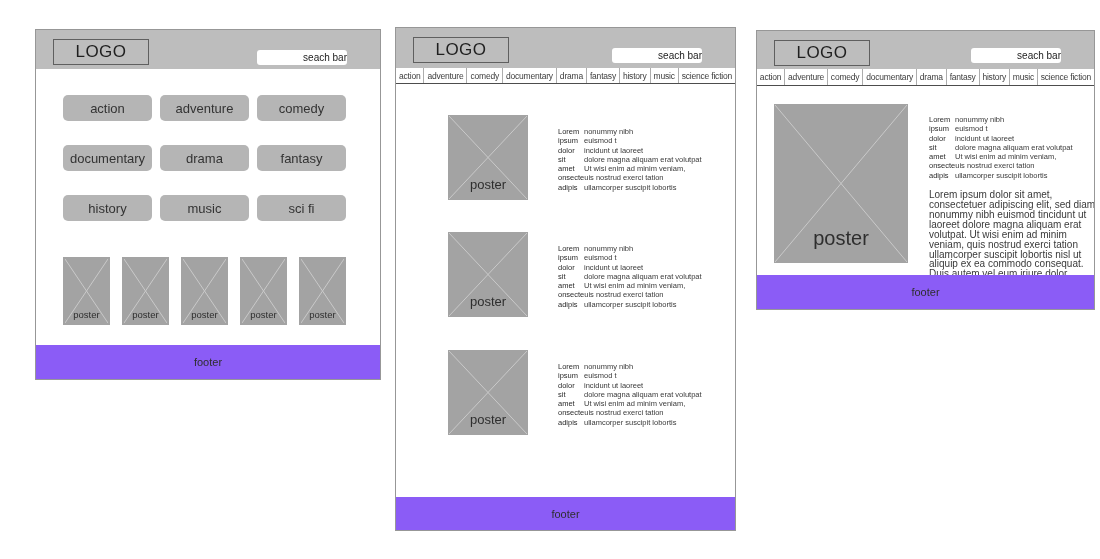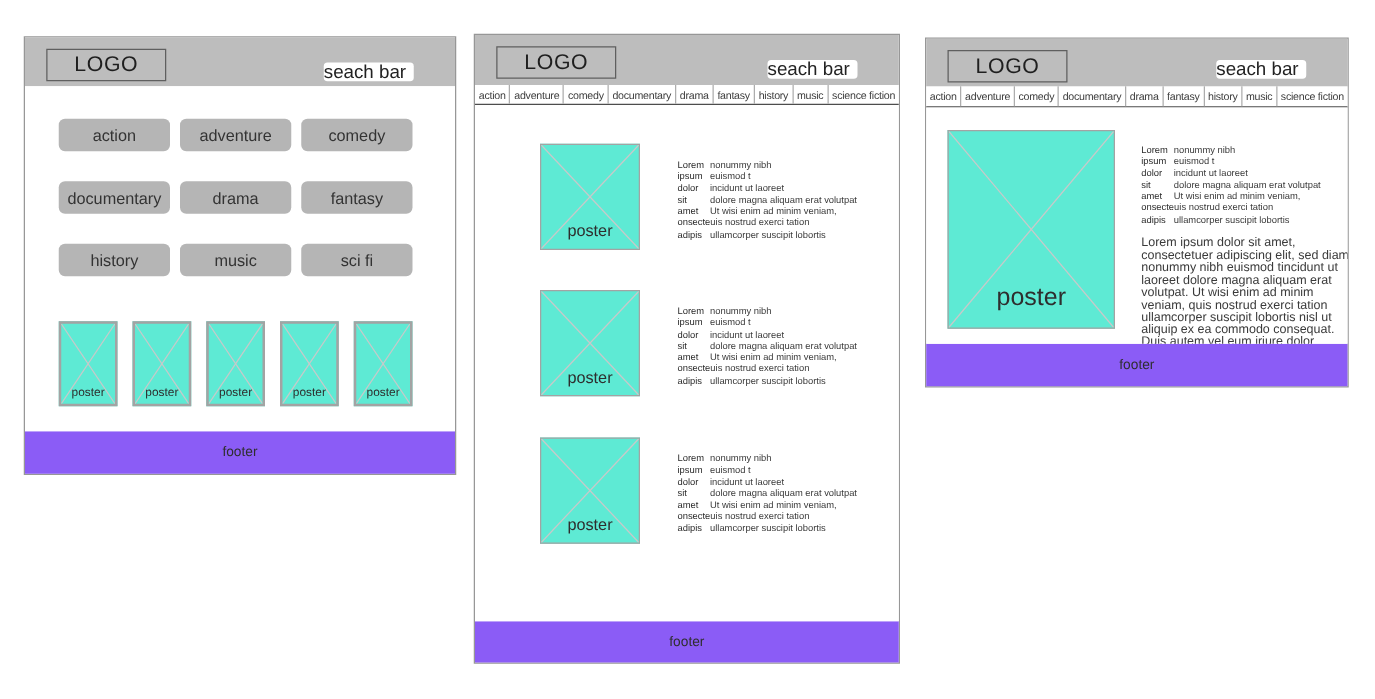--- a/index.html
+++ b/index.html
@@ -2,42 +2,42 @@
 <html><head>
 <meta charset="utf-8">
 <style>
   html,body{margin:0;padding:0}
   body{
     width:1100px;height:559px;position:relative;overflow:hidden;
     background:#ffffff;font-family:"Liberation Sans",sans-serif;
   }
   .panel{
     position:absolute;background:#fff;border:1px solid #979797;
-    box-sizing:border-box;display:flex;flex-direction:column;
+    box-sizing:border-box;display:flex;flex-direction:column;margin-left:16px;
   }
   .panel-home{left:19px;top:29px;width:346px;height:351px}
   .panel-listing{left:379px;top:27px;width:341px;height:504px}
   .panel-detail{left:740px;top:30px;width:339px;height:280px}
 
   header.band{position:relative;background:#bdbdbd;flex:0 0 auto}
   .panel-home header.band{height:39px}
   .panel-listing header.band{height:40px}
   .panel-detail header.band{height:38px}
 
   .logo-box{
     position:absolute;left:17px;top:9px;width:96px;height:26px;
     border:1px solid #5f5f5f;box-sizing:border-box;
     display:flex;align-items:center;justify-content:center;
     font-size:17px;letter-spacing:.5px;color:#1f1f1f;
   }
   .search-bar{
-    position:absolute;right:33px;top:20px;width:72px;height:15px;
+    position:absolute;right:33px;top:20px;width:90px;height:15px;
     background:#fff;border-radius:3px;
-    display:flex;align-items:center;justify-content:flex-start;
-    font-size:15px;color:#222;cursor:text;
+    display:flex;align-items:center;justify-content:flex-end;
+    font-size:10px;color:#222;cursor:text;
   }
   .panel-detail .search-bar{top:17px}
 
   .nav{height:15px;background:#fff;border-bottom:1px solid #4d4d4d;display:flex;flex:0 0 auto}
   .panel-detail .nav{height:16px}
   .nav-item{
     flex:1 1 auto;display:flex;align-items:center;justify-content:center;
     font-size:8.5px;letter-spacing:-.2px;color:#3d3d3d;
     border-right:1px solid #adadad;padding:0 2px;white-space:nowrap;cursor:pointer;
   }
@@ -57,21 +57,21 @@
     position:absolute;left:27px;top:26px;
     display:grid;grid-template-columns:repeat(3,89px);column-gap:8px;row-gap:24px;
   }
   .category-button{
     height:26px;background:#b5b5b5;border:none;border-radius:5px;
     font-size:13px;color:#333;font-family:inherit;cursor:pointer;
   }
   .poster-row{position:absolute;left:27px;top:188px;display:flex;gap:12px}
 
   
-  .poster{position:relative;background:#5eead4;box-sizing:border-box;cursor:pointer}
+  .poster{position:relative;background:#a3a3a3;box-sizing:border-box;cursor:pointer}
   .poster.sm{width:47px;height:68px;border:2px solid #a3a3a3}
   .poster.md{width:80px;height:85px;border:1.5px solid #a3a3a3}
   .poster.lg{width:134px;height:159px;border:1.5px solid #a3a3a3}
   .cross{position:absolute;left:0;top:0;width:100%;height:100%;display:block}
   .cross line{stroke:#c9c9c9;stroke-width:1;vector-effect:non-scaling-stroke}
   .poster-label{position:absolute;left:0;right:0;text-align:center;color:#2e2e2e}
   .sm .poster-label{bottom:3px;font-size:9.5px}
   .md .poster-label{bottom:7px;font-size:13px}
   .lg .poster-label{bottom:12px;font-size:20px}
 

